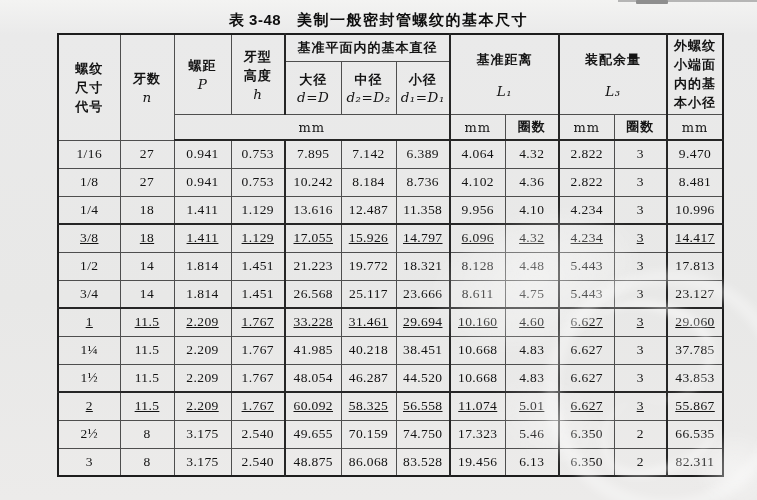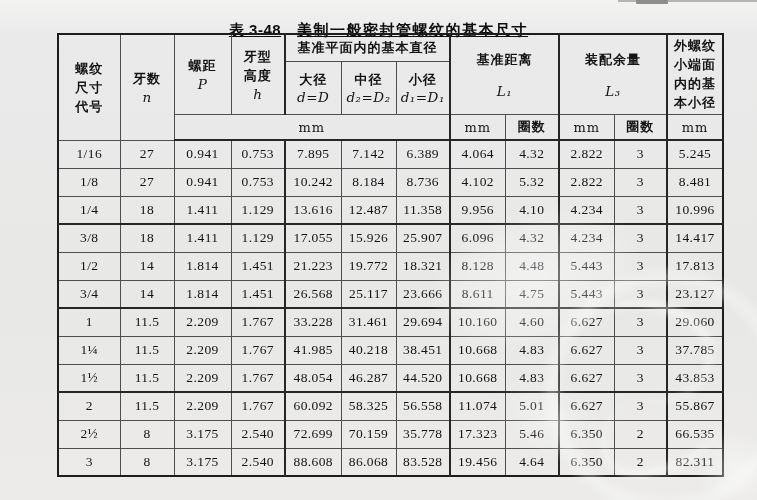--- a/index.html
+++ b/index.html
@@ -3,42 +3,41 @@
 <meta charset="utf-8">
 <style>
   html,body{margin:0;padding:0;}
   body{
     width:757px;height:500px;position:relative;overflow:hidden;
     background:linear-gradient(#f3f3f2 0%, #eaeaea 7%, #e8e8e7 60%, #eceBea 100%);
     background-color:#e9e9e8;
     font-family:"Liberation Sans", sans-serif;
   }
   .page-title{
-    position:absolute;top:21px;left:0;width:757px;text-align:center;
+    position:absolute;top:11px;left:0;width:757px;text-align:center;
     font-size:15px;font-weight:bold;color:#0e0e0e;letter-spacing:1.5px;
     white-space:nowrap;
-    text-decoration:underline;
   }
   .page-title .tno{margin-right:16px;letter-spacing:0.5px;}
   .dim-table{
     position:absolute;left:57px;top:33px;width:665px;
     border-collapse:collapse;table-layout:fixed;
     border:2px solid #1d1d1d;
   }
   .dim-table th,.dim-table td{
     border:1px solid #4e4e4e;
     text-align:center;vertical-align:middle;
     padding:0;overflow:hidden;
     font-weight:normal;
     background:transparent;
   }
   
   .dim-table .hv{border-left-width:2px;border-left-color:#262626;}
   
-  .dim-table tr.group-start td{border-top-width:2px;border-top-color:#262626;}
+  .dim-table tr.group-start td{border-top-width:2px;border-top-color:#262626;text-decoration:underline;}
   .dim-table thead tr.units-row th{border-bottom-width:2px;border-bottom-color:#262626;}
   .hrowA{height:27px;}
   .hrowB{height:53px;}
   .units-row{height:26px;}
   .dim-table tbody tr{height:28px;}
   .hd-cjk{
     font-family:"Liberation Sans", sans-serif;
     font-weight:bold;font-size:13px;color:#141414;
     line-height:1.3;white-space:pre-line;letter-spacing:1px;
   }
@@ -181,32 +180,32 @@
         <td>27</td>
         <td>0.941</td>
         <td>0.753</td>
         <td class="hv">7.895</td>
         <td>7.142</td>
         <td>6.389</td>
         <td class="hv">4.064</td>
         <td>4.32</td>
         <td class="hv">2.822</td>
         <td>3</td>
-        <td class="hv">5.245</td>
+        <td class="hv">9.470</td>
       </tr>
       <tr>
         <td>1/8</td>
         <td>27</td>
         <td>0.941</td>
         <td>0.753</td>
         <td class="hv">10.242</td>
         <td>8.184</td>
         <td>8.736</td>
         <td class="hv">4.102</td>
-        <td>5.32</td>
+        <td>4.36</td>
         <td class="hv">2.822</td>
         <td>3</td>
         <td class="hv">8.481</td>
       </tr>
       <tr>
         <td>1/4</td>
         <td>18</td>
         <td>1.411</td>
         <td>1.129</td>
         <td class="hv">13.616</td>
@@ -218,21 +217,21 @@
         <td>3</td>
         <td class="hv">10.996</td>
       </tr>
       <tr class="group-start">
         <td>3/8</td>
         <td>18</td>
         <td>1.411</td>
         <td>1.129</td>
         <td class="hv">17.055</td>
         <td>15.926</td>
-        <td>25.907</td>
+        <td>14.797</td>
         <td class="hv">6.096</td>
         <td>4.32</td>
         <td class="hv">4.234</td>
         <td>3</td>
         <td class="hv">14.417</td>
       </tr>
       <tr>
         <td>1/2</td>
         <td>14</td>
         <td>1.814</td>
@@ -314,39 +313,39 @@
         <td>5.01</td>
         <td class="hv">6.627</td>
         <td>3</td>
         <td class="hv">55.867</td>
       </tr>
       <tr>
         <td>2½</td>
         <td>8</td>
         <td>3.175</td>
         <td>2.540</td>
-        <td class="hv">72.699</td>
+        <td class="hv">49.655</td>
         <td>70.159</td>
-        <td>35.778</td>
+        <td>74.750</td>
         <td class="hv">17.323</td>
         <td>5.46</td>
         <td class="hv">6.350</td>
         <td>2</td>
         <td class="hv">66.535</td>
       </tr>
       <tr>
         <td>3</td>
         <td>8</td>
         <td>3.175</td>
         <td>2.540</td>
-        <td class="hv">88.608</td>
+        <td class="hv">48.875</td>
         <td>86.068</td>
         <td>83.528</td>
         <td class="hv">19.456</td>
-        <td>4.64</td>
+        <td>6.13</td>
         <td class="hv">6.350</td>
         <td>2</td>
         <td class="hv">82.311</td>
       </tr>
     </tbody>
 </table>
 
 <div class="watermark">
   <div class="wm-blob1"></div>
   <div class="wm-ring"></div>

